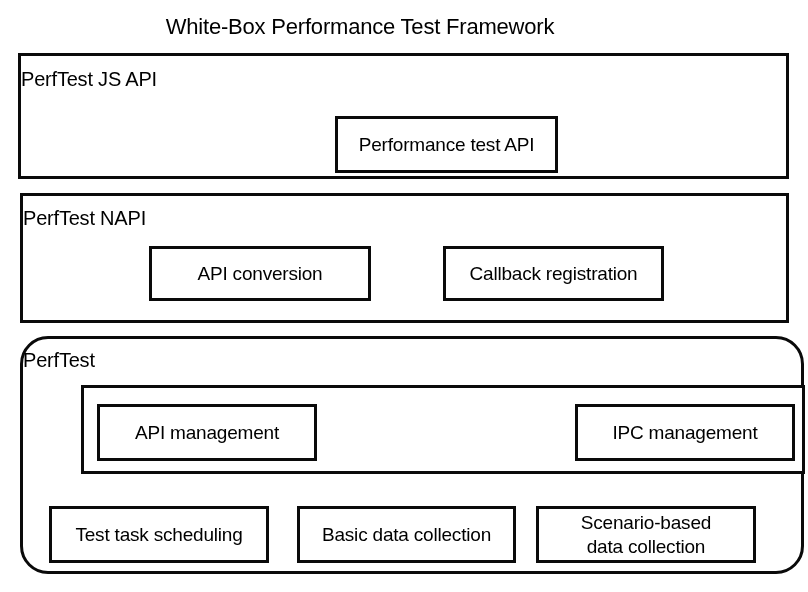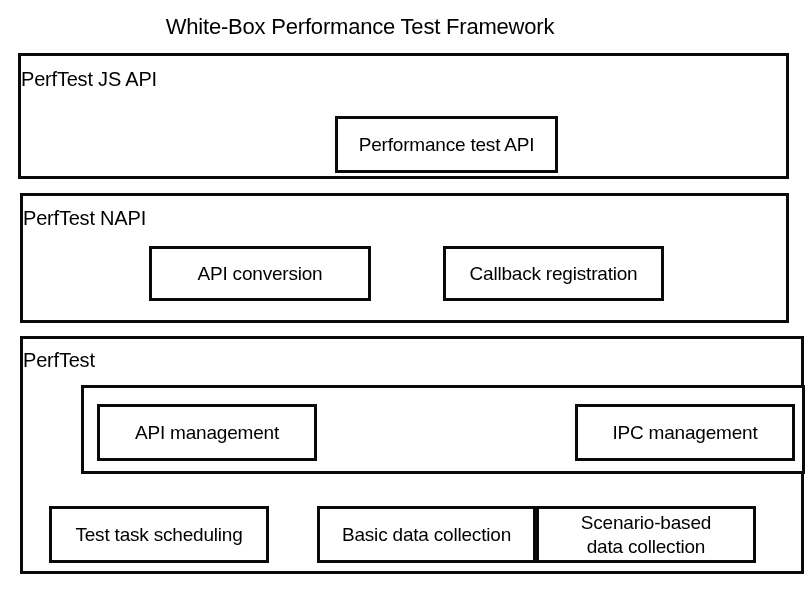--- a/index.html
+++ b/index.html
@@ -49,21 +49,21 @@
     left: 0;
     width: 100%;
     font-size: 20px;
     line-height: 26px;
     letter-spacing: -0.2px;
     white-space: nowrap;
   }
 
   #layer-js-api   { left: 18px;  top: 53px;  width: 771px; height: 126px; }
   #layer-napi     { left: 20px;  top: 193px; width: 769px; height: 130px; }
-  #layer-perftest { left: 20px;  top: 336px; width: 784px; height: 238px; }
+  #layer-perftest { left: 20px;  top: 336px; width: 784px; height: 238px; border-radius: 28px; }
 
   #layer-js-api   .layer-heading { top: 10px; }
   #layer-napi     .layer-heading { top: 9px;  }
   #layer-perftest .layer-heading { top: 8px;  }
 
   
   .module-box {
     position: absolute;
     box-sizing: border-box;
     border: 3px solid #0a0a0a;
@@ -115,21 +115,21 @@
     margin-left: 36px;
   }
 
   
   #box-api-management { left: 13px;  top: 16px; width: 220px; height: 57px; }
   #box-data-parsing   { left: 252px; top: 16px; width: 219px; height: 57px; }
   #box-ipc-management { left: 491px; top: 16px; width: 220px; height: 57px; }
 
   
   #box-test-task-scheduling { left: 26px;  top: 167px; width: 220px; height: 57px; }
-  #box-basic-data-collection{ left: 274px; top: 167px; width: 219px; height: 57px; margin-left: 20px; }
+  #box-basic-data-collection{ left: 274px; top: 167px; width: 219px; height: 57px; }
   #box-scenario-based-data-collection { left: 513px; top: 167px; width: 220px; height: 57px; }
 </style>
 </head>
 <body>
 
 <div id="diagram">
 
   <div class="diagram-title">White-Box Performance Test Framework</div>
 
   <div class="layer" id="layer-js-api">

